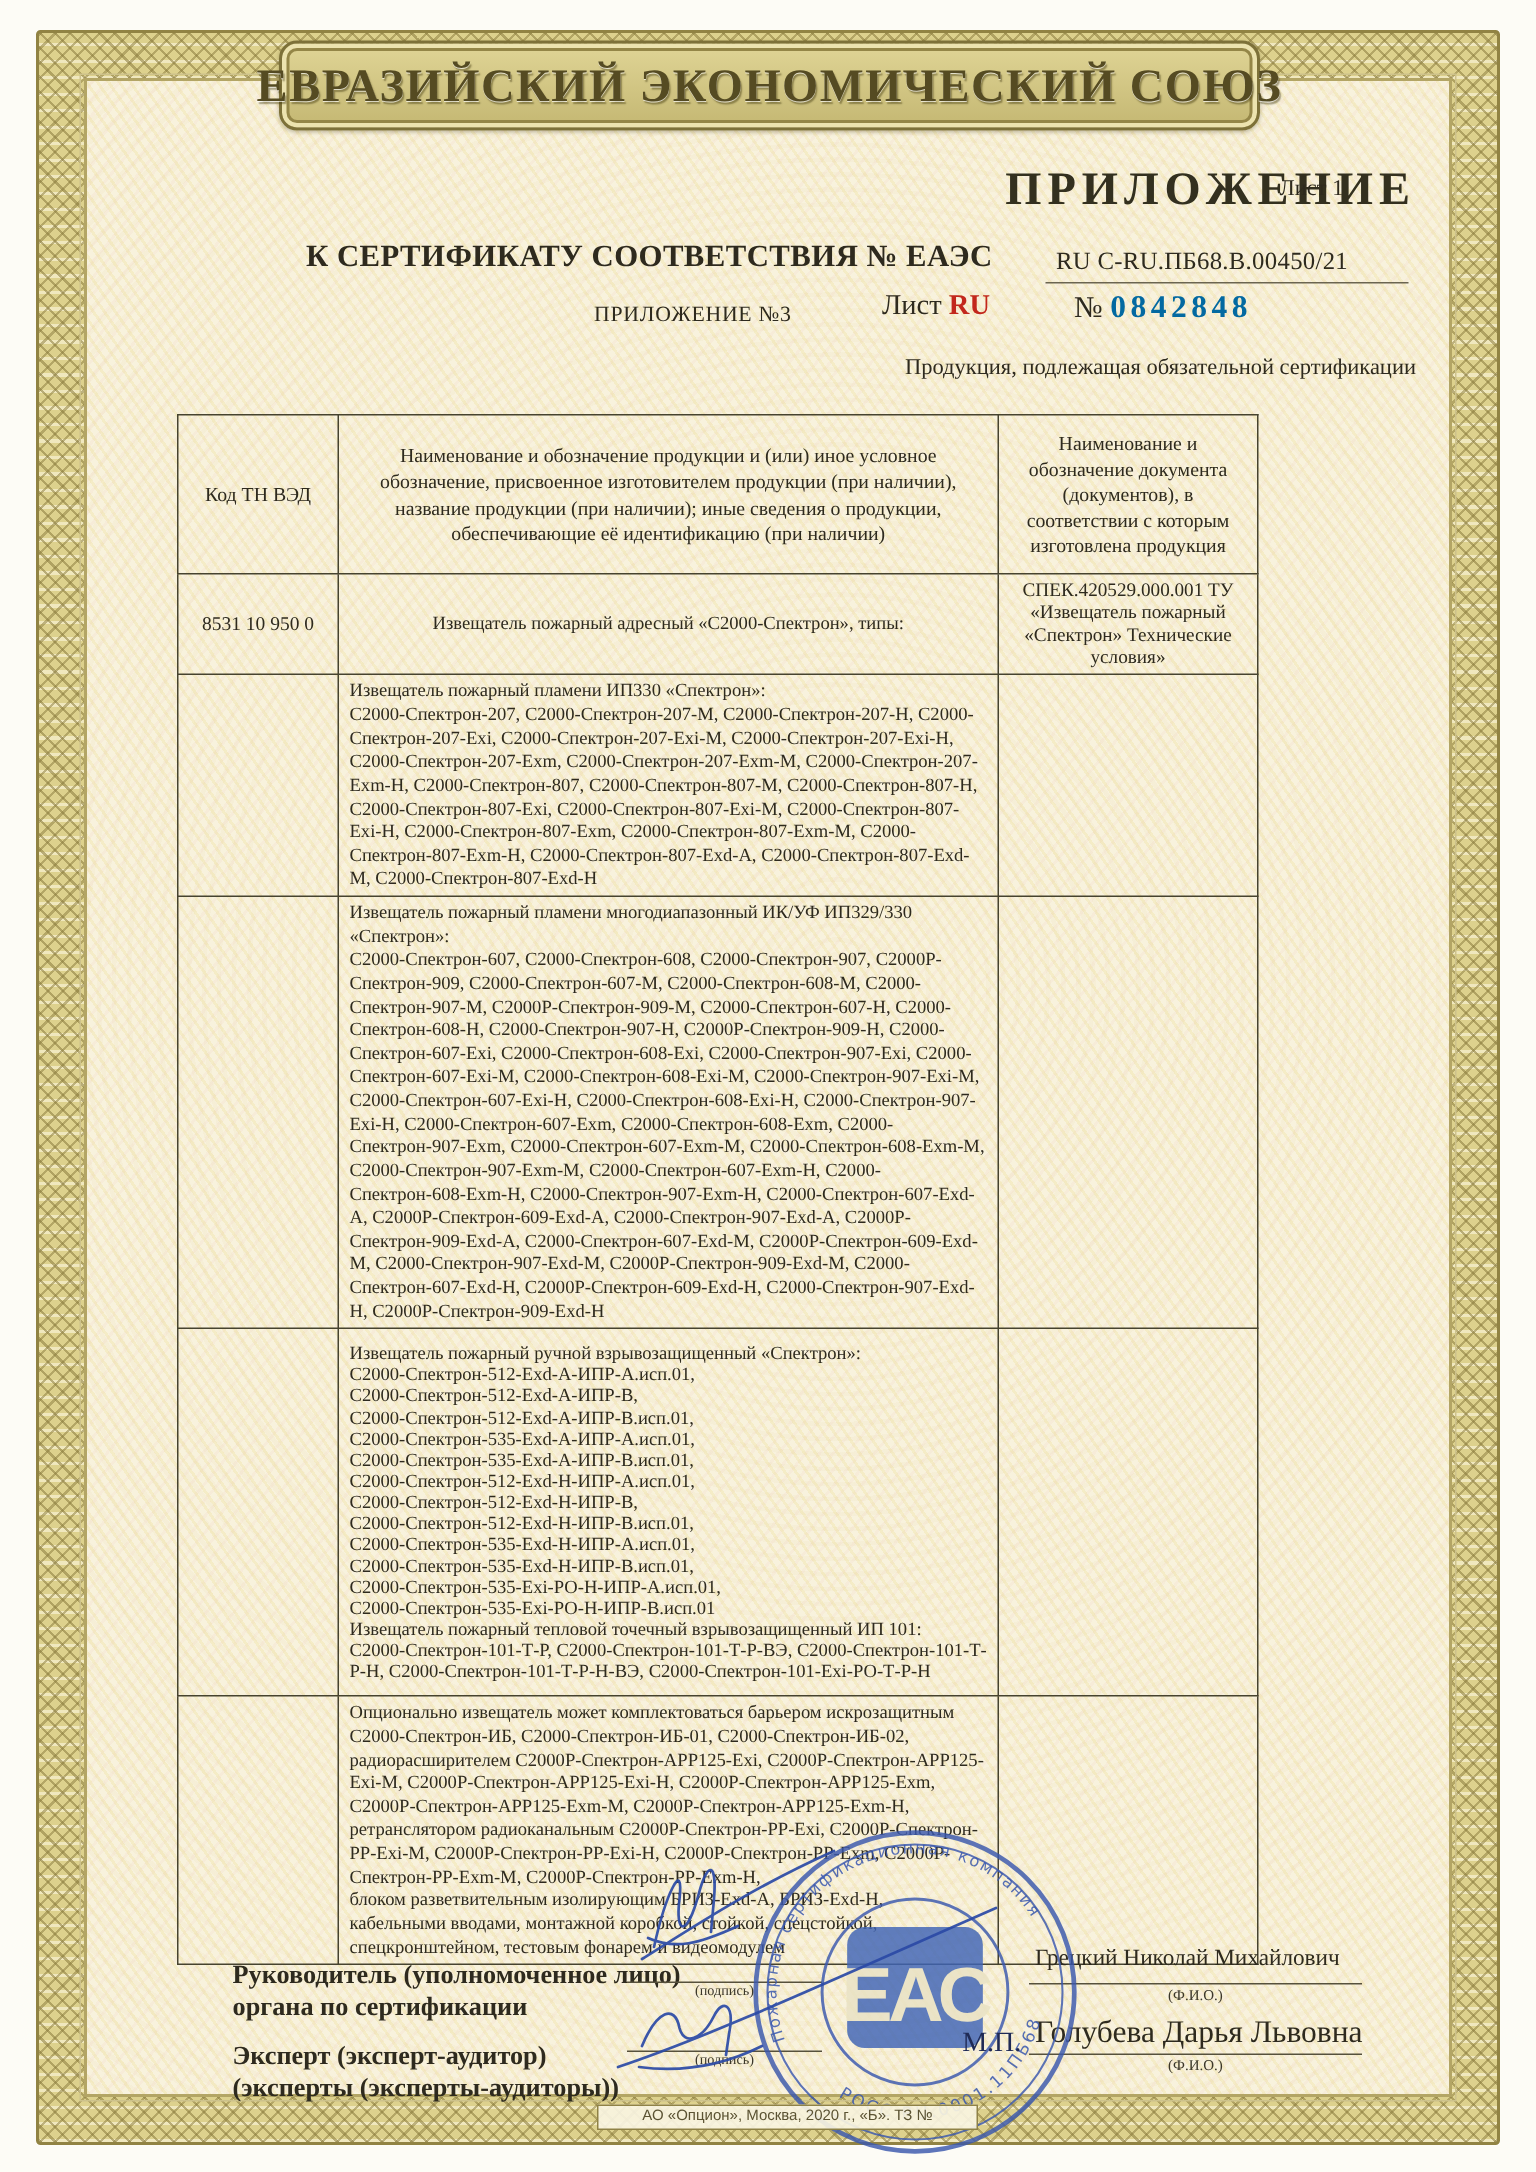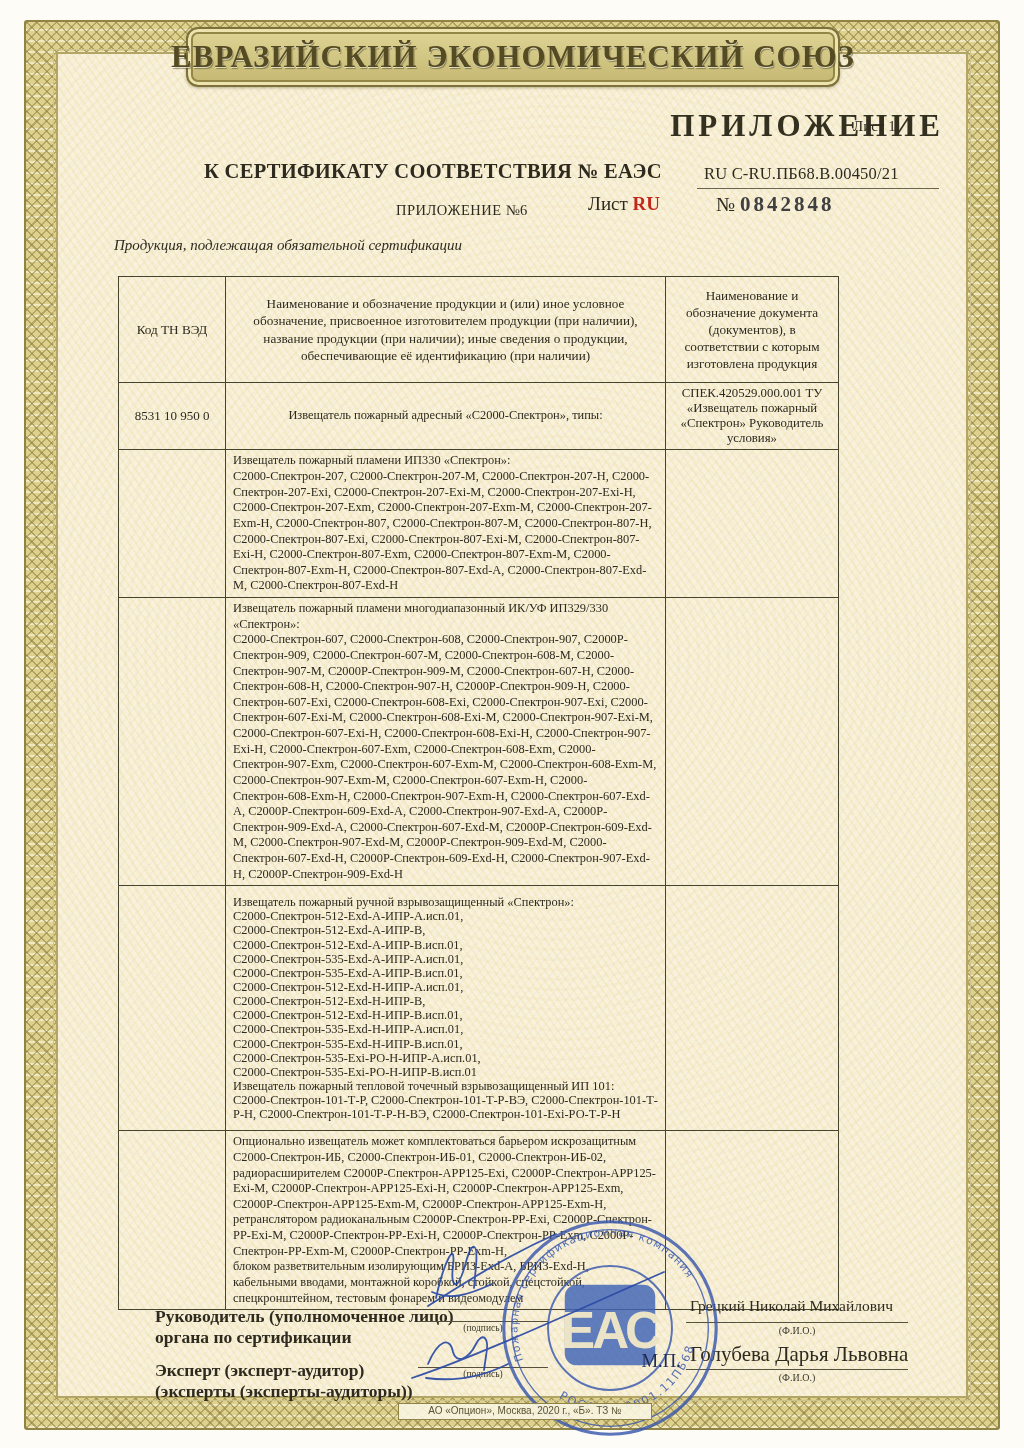--- a/index.html
+++ b/index.html
@@ -33,22 +33,22 @@
   .doc-title{left:114px;top:108px;width:830px;text-align:right;
     font-size:31px;font-weight:bold;letter-spacing:4px;color:#33301f;}
   .sheet-no{left:853px;top:118px;font-size:15px;}
   .cert-label{left:204px;top:160px;font-size:20.5px;font-weight:bold;letter-spacing:.3px;}
   .cert-value{left:704px;top:164px;font-size:16.5px;letter-spacing:.2px;}
   .cert-underline{left:697px;top:188px;width:242px;border-top:1px solid #6b6550;height:0;}
   .appendix-no{left:396px;top:202px;font-size:14.5px;letter-spacing:.5px;}
   .series{left:588px;top:193px;font-size:19px;}
   .red{color:#c2271c;font-weight:bold;}
   .blank-no{left:716px;top:192px;font-size:20px;}
-  .blank-digits{color:#404040;font-weight:bold;letter-spacing:3px;font-size:21px;}
-  .subtitle{left:114px;top:237px;width:830px;text-align:left;font-size:15px;font-style:italic;}
+  .blank-digits{color:#0369a1;font-weight:bold;letter-spacing:3px;font-size:21px;}
+  .subtitle{left:114px;top:237px;width:830px;text-align:right;font-size:15px;}
   
   table.main{left:118px;top:276px;width:720px;border-collapse:collapse;table-layout:fixed;
     font-size:12.4px;line-height:1.26;}
   table.main td,table.main th{border:1px solid #46432f;padding:3px 7px;vertical-align:middle;
     font-weight:normal;overflow:hidden;}
   col.c1{width:107px;}col.c2{width:440px;}col.c3{width:173px;}
   tr.h-header{height:106px;}tr.h-r1{height:57px;}tr.h-r2{height:134px;padding-left:12px;}
   tr.h-r3{height:258px;}tr.h-r4{height:245px;}tr.h-r5{height:163px;}
   .th-cell{text-align:center;font-size:13.2px;line-height:1.3;}
   .code-cell{text-align:center;font-size:13px;}
@@ -87,21 +87,21 @@
     <span class="banner-text">ЕВРАЗИЙСКИЙ ЭКОНОМИЧЕСКИЙ СОЮЗ</span>
   </div>
 
   <div class="abs doc-title">ПРИЛОЖЕНИЕ</div>
   <div class="abs sheet-no">Лист 1</div>
 
   <div class="abs cert-label">К СЕРТИФИКАТУ СООТВЕТСТВИЯ № ЕАЭС</div>
   <div class="abs cert-value">RU C-RU.ПБ68.В.00450/21</div>
   <div class="abs cert-underline"></div>
 
-  <div class="abs appendix-no">ПРИЛОЖЕНИЕ №6</div>
+  <div class="abs appendix-no">ПРИЛОЖЕНИЕ №3</div>
   <div class="abs series">
     <span>Лист</span>
     <span class="red">RU</span>
   </div>
   <div class="abs blank-no">
     <span>№</span>
     <span class="blank-digits">0842848</span>
   </div>
 
   <div class="abs subtitle">Продукция, подлежащая обязательной сертификации</div>
@@ -114,21 +114,21 @@
       </colgroup>
     <tbody>
         <tr class="h-header">
       <th class="th-cell">Код ТН ВЭД</th>
       <th class="th-cell">Наименование и обозначение продукции и (или) иное условное обозначение, присвоенное изготовителем продукции (при наличии), название продукции (при наличии); иные сведения о продукции, обеспечивающие её идентификацию (при наличии)</th>
       <th class="th-cell">Наименование и обозначение документа (документов), в соответствии с которым изготовлена продукция</th>
     </tr>
     <tr class="h-r1">
       <td class="code-cell">8531 10 950 0</td>
       <td class="center-cell">Извещатель пожарный адресный «С2000-Спектрон», типы:</td>
-      <td class="doc-cell">СПЕК.420529.000.001 ТУ «Извещатель пожарный «Спектрон» Руководитель условия»</td>
+      <td class="doc-cell">СПЕК.420529.000.001 ТУ «Извещатель пожарный «Спектрон» Технические условия»</td>
     </tr>
     <tr class="h-r2">
       <td></td>
       <td class="list-cell">Извещатель пожарный пламени ИП330 «Спектрон»:
 С2000-Спектрон-207, С2000-Спектрон-207-М, С2000-Спектрон-207-Н, С2000-Спектрон-207-Exi, С2000-Спектрон-207-Exi-М, С2000-Спектрон-207-Exi-Н, С2000-Спектрон-207-Exm, С2000-Спектрон-207-Exm-М, С2000-Спектрон-207-Exm-Н, С2000-Спектрон-807, С2000-Спектрон-807-М, С2000-Спектрон-807-Н, С2000-Спектрон-807-Exi, С2000-Спектрон-807-Exi-М, С2000-Спектрон-807-Exi-Н, С2000-Спектрон-807-Exm, С2000-Спектрон-807-Exm-М, С2000-Спектрон-807-Exm-Н, С2000-Спектрон-807-Exd-А, С2000-Спектрон-807-Exd-М, С2000-Спектрон-807-Exd-Н</td>
       <td></td>
     </tr>
     <tr class="h-r3">
       <td></td>
       <td class="list-cell">Извещатель пожарный пламени многодиапазонный ИК/УФ ИП329/330 «Спектрон»:

